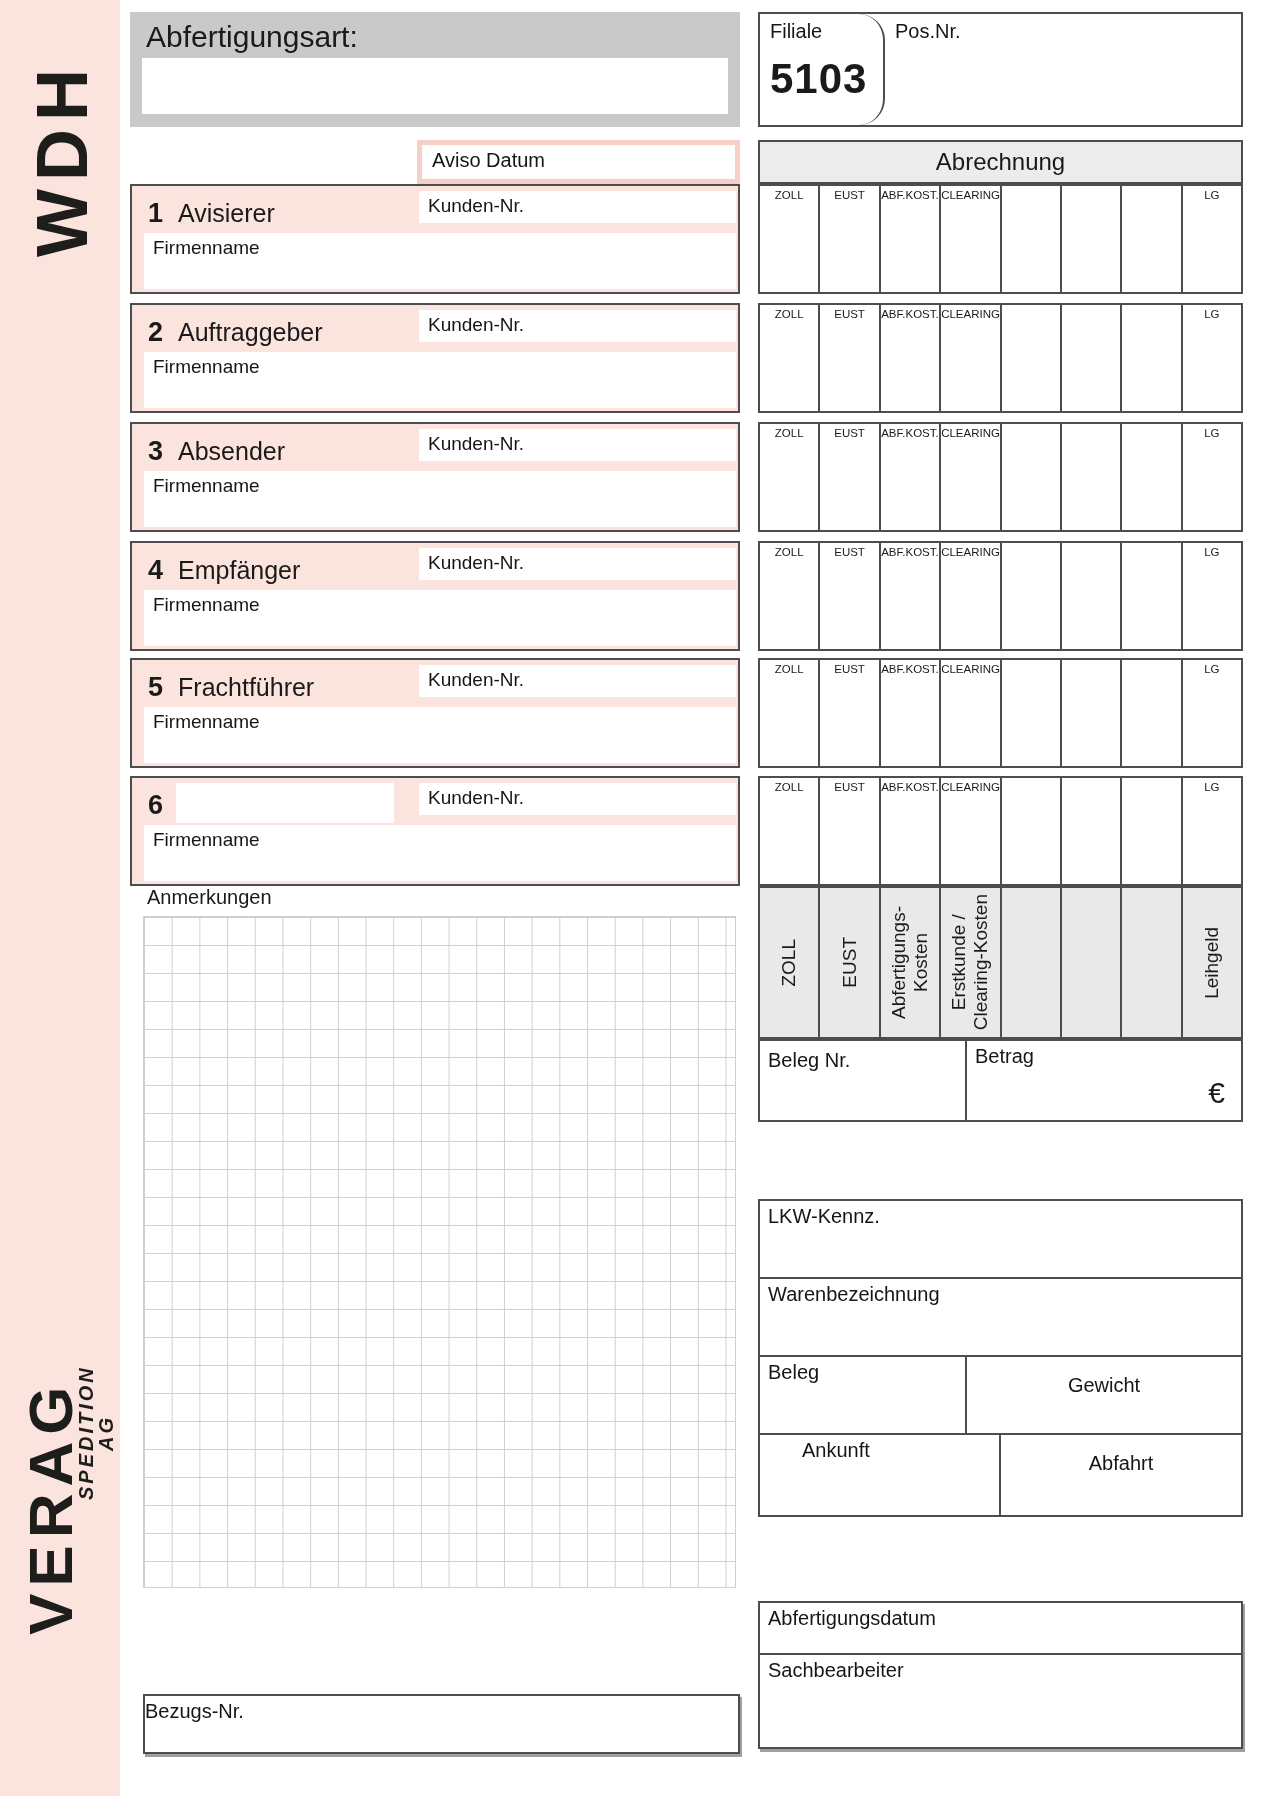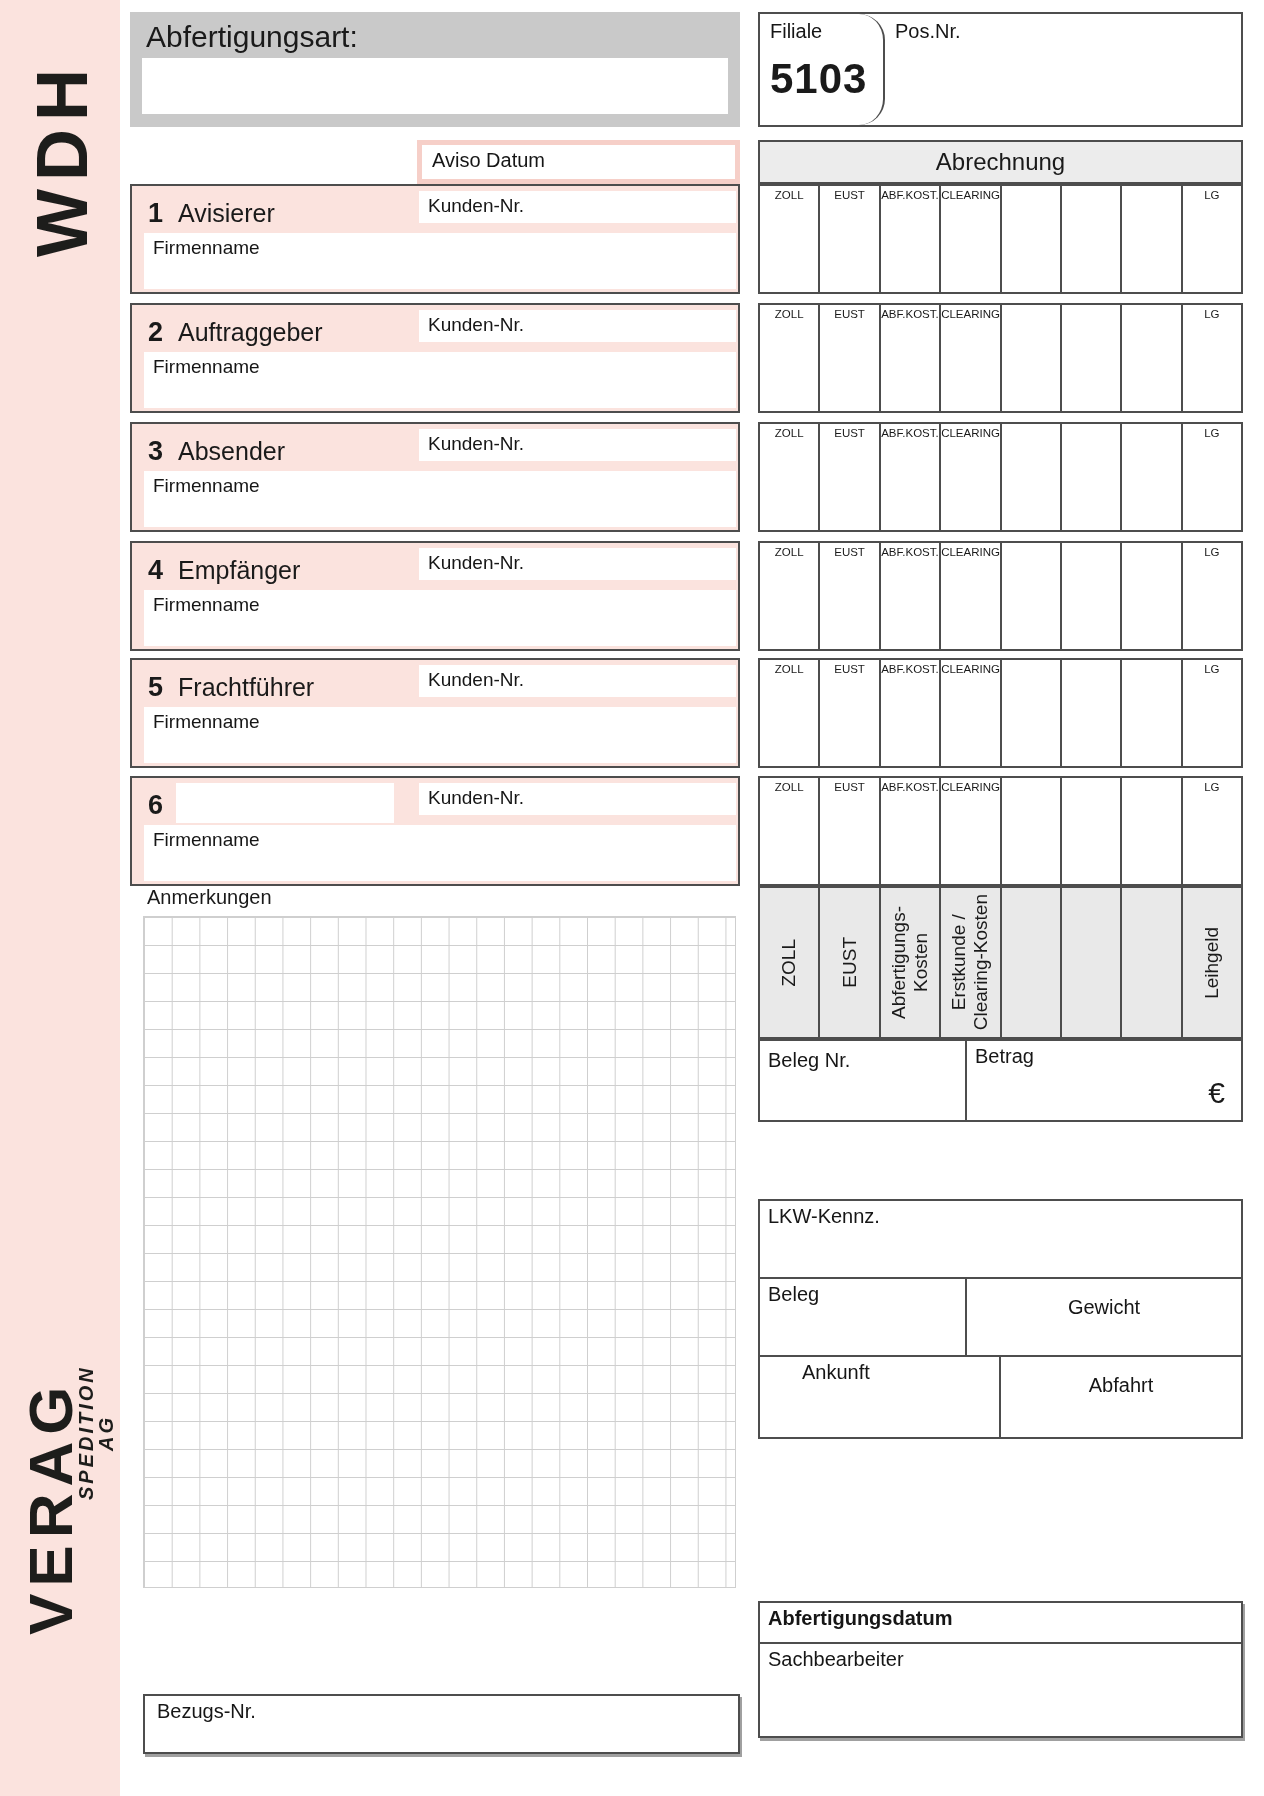--- a/index.html
+++ b/index.html
@@ -71,24 +71,24 @@
 
   
   .details{left:758px; top:1199px; width:485px;}
   .d-row{position:relative; border-bottom:2px solid var(--border-dark); height:78px; padding:4px 8px;}
   .d-row.split{display:flex; padding:0;}
   .d-row.last{border-bottom:none; height:80px;margin-left:34px;}
   .d-row .ca{width:207px; border-right:2px solid var(--border-dark); padding:4px 8px;}
   .d-row .cb{flex:1; padding:17px 8px;text-align:center;}
 
   .abfert{left:758px; top:1601px; width:485px;}
-  .abfert .r1{height:41px; border-bottom:2px solid var(--border-dark); padding:4px 8px;font-weight:bold;}
+  .abfert .r1{height:52px; border-bottom:2px solid var(--border-dark); padding:4px 8px;}
   .abfert .r2{height:92px; padding:4px 8px;}
 
-  .bezugs{left:143px; top:1694px; width:597px; height:60px; padding:4px 12px; box-shadow:2px 3px 0 #a0a0a0;}
+  .bezugs{left:143px; top:1694px; width:597px; height:60px; padding:4px 0; box-shadow:2px 3px 0 #a0a0a0;}
   .abfert{box-shadow:2px 3px 0 #a0a0a0;}
 </style>
 </head>
 <body>
 
 <div id="page">
 
   <div class="sidebar">
     <div class="vtext wdh">WDH</div>
     <div class="vtext verag">VERAG</div>
@@ -295,20 +295,23 @@
     </div>
   </div>
 
   <div class="anm-lbl">Anmerkungen</div>
   <div class="anm-grid"></div>
 
   <div class="box details">
     <div class="d-row">
       <div class="lbl">LKW-Kennz.</div>
     </div>
+    <div class="d-row">
+      <div class="lbl">Warenbezeichnung</div>
+    </div>
     <div class="d-row split">
       <div class="ca">
         <div class="lbl">Beleg</div>
       </div>
       <div class="cb">
         <div class="lbl">Gewicht</div>
       </div>
     </div>
     <div class="d-row split last">
       <div class="ca">

